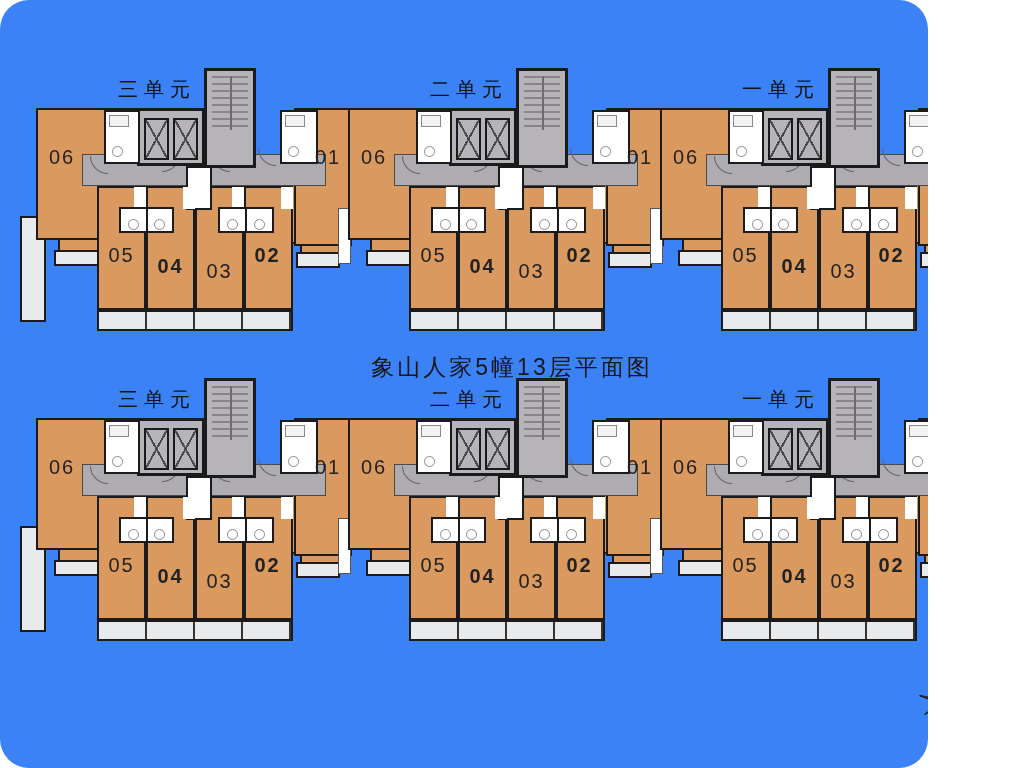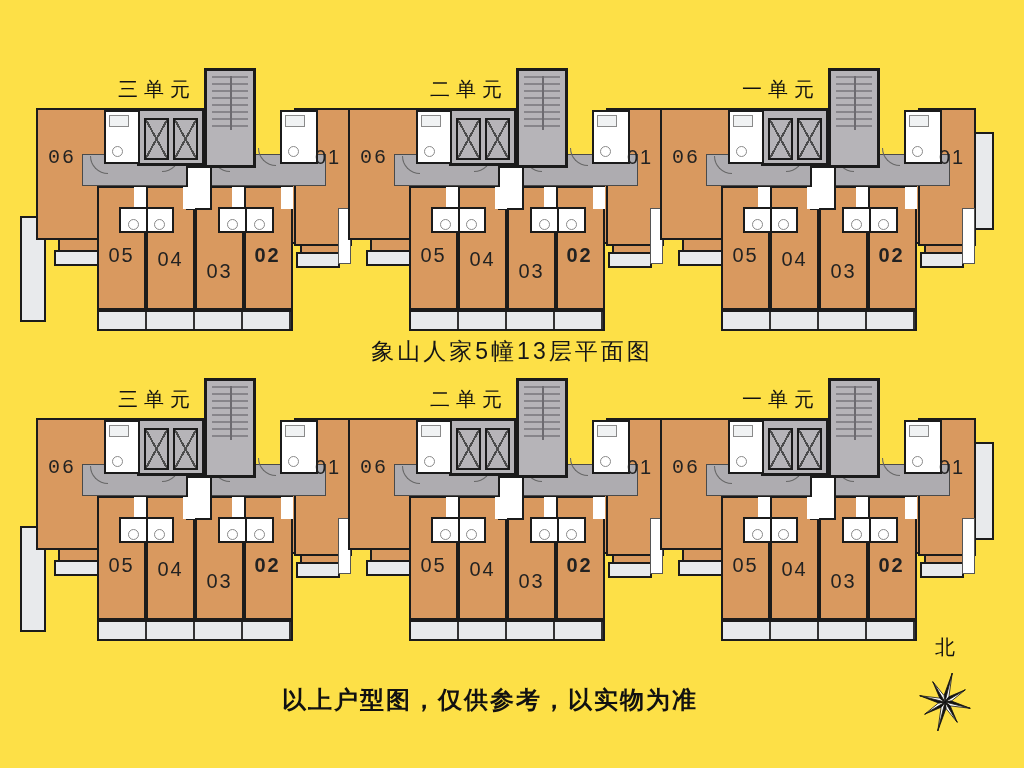--- a/index.html
+++ b/index.html
@@ -1,24 +1,24 @@
 <!DOCTYPE html>
 <html style="--room: #d9995f; --corridor: #aeacb0; --stair: #b6b4b8; --balcony: #e8eaec; --wall: #1b1b1b;"><head>
 <meta charset="utf-8">
 <style>
   html,body{margin:0;padding:0;background:#fff;}
-  .sheet{position:relative;width:1024px;height:768px;background:#fde047;overflow:hidden;
-         font-family:"Liberation Sans","DejaVu Sans",sans-serif;color:#1b1b1b;}
+  .sheet{position:relative;width:928px;height:768px;background:#3b82f6;overflow:hidden;
+         font-family:"Liberation Sans","DejaVu Sans",sans-serif;color:#1b1b1b;border-radius:29px;}
 
   
   .floor{position:absolute;left:32px;width:960px;}
   #floor13{top:68px;}
   #floor14{top:378px;}
   .plan{position:relative;width:960px;height:268px;}
-  .caption{text-align:center;font-size:23px;letter-spacing:3px;color:#161616;}
+  .caption{text-align:center;font-size:23px;letter-spacing:3px;color:#161616;margin-top:16px;}
 
   
   .endL{position:absolute;left:-12px;top:148px;width:22px;height:102px;
         background:var(--balcony);border:2px solid var(--wall);}
   .endR{position:absolute;left:942px;top:64px;width:16px;height:94px;
         background:var(--balcony);border:2px solid var(--wall);}
 
   
   .unit{position:absolute;top:0;width:318px;height:268px;}
   .unit-label{position:absolute;left:84px;top:8px;width:110px;font-size:20px;
@@ -82,22 +82,22 @@
 
   
   .arc{position:absolute;width:17px;height:17px;border:1px solid #666;
        border-top:none;border-right:none;border-radius:0 0 0 100%;}
   .arc.flip{transform:scaleX(-1);}
   .a1{left:56px;top:88px;} .a2{left:178px;top:86px;} .a3{left:128px;top:86px;} .a4{left:224px;top:80px;}
 
   
   .apt{position:absolute;width:44px;text-align:center;font-size:20px;
        letter-spacing:2px;color:#222;}
-  .n06{left:6px;top:78px;font-family:Liberation Mono, monospace;} .n01{left:272px;top:78px;}
-  .n05{left:65px;top:176px;width:45px;} .n04{left:114px;top:180px;width:45px;}
+  .n06{left:6px;top:78px;} .n01{left:272px;top:78px;}
+  .n05{left:65px;top:176px;width:45px;} .n04{left:114px;top:187px;width:45px;font-weight:bold;}
   .n03{left:163px;top:192px;width:45px;} .n02{left:211px;top:176px;width:45px;font-weight:bold;}
 
   
   .disclaimer{position:absolute;top:684px;left:0;width:980px;text-align:center;
               font-size:24px;font-weight:bold;letter-spacing:2px;color:#111;}
   .compass{position:absolute;left:912px;top:634px;width:66px;text-align:center;}
   .compass-label{font-size:20px;color:#111;margin-bottom:2px;}
 </style>
 </head>
 <body>
@@ -400,21 +400,20 @@
     <div class="apt n06">06</div>
     <div class="apt n05">05</div>
     <div class="apt n04">04</div>
     <div class="apt n03">03</div>
     <div class="apt n02">02</div>
     <div class="apt n01">01</div>
   </div>
       </div>
   </section>
 
-  <div class="disclaimer">以上户型图，仅供参考，以实物为准</div>
 
   <div class="compass">
     <div class="compass-label">北</div>
     <svg width="60" height="78" viewBox="0 0 60 84">
       <g transform="rotate(14 30 42)" stroke="#111" stroke-width="0.8">
         <polygon points="30,10 27.3,35.5 30,42" fill="#111"></polygon>
         <polygon points="30,10 32.7,35.5 30,42" fill="#fff"></polygon>
         <polygon points="48,24 32.7,35.5 30,42" fill="#111"></polygon>
         <polygon points="48,24 36.5,39.3 30,42" fill="#fff"></polygon>
         <polygon points="58,42 36.5,39.3 30,42" fill="#111"></polygon>

